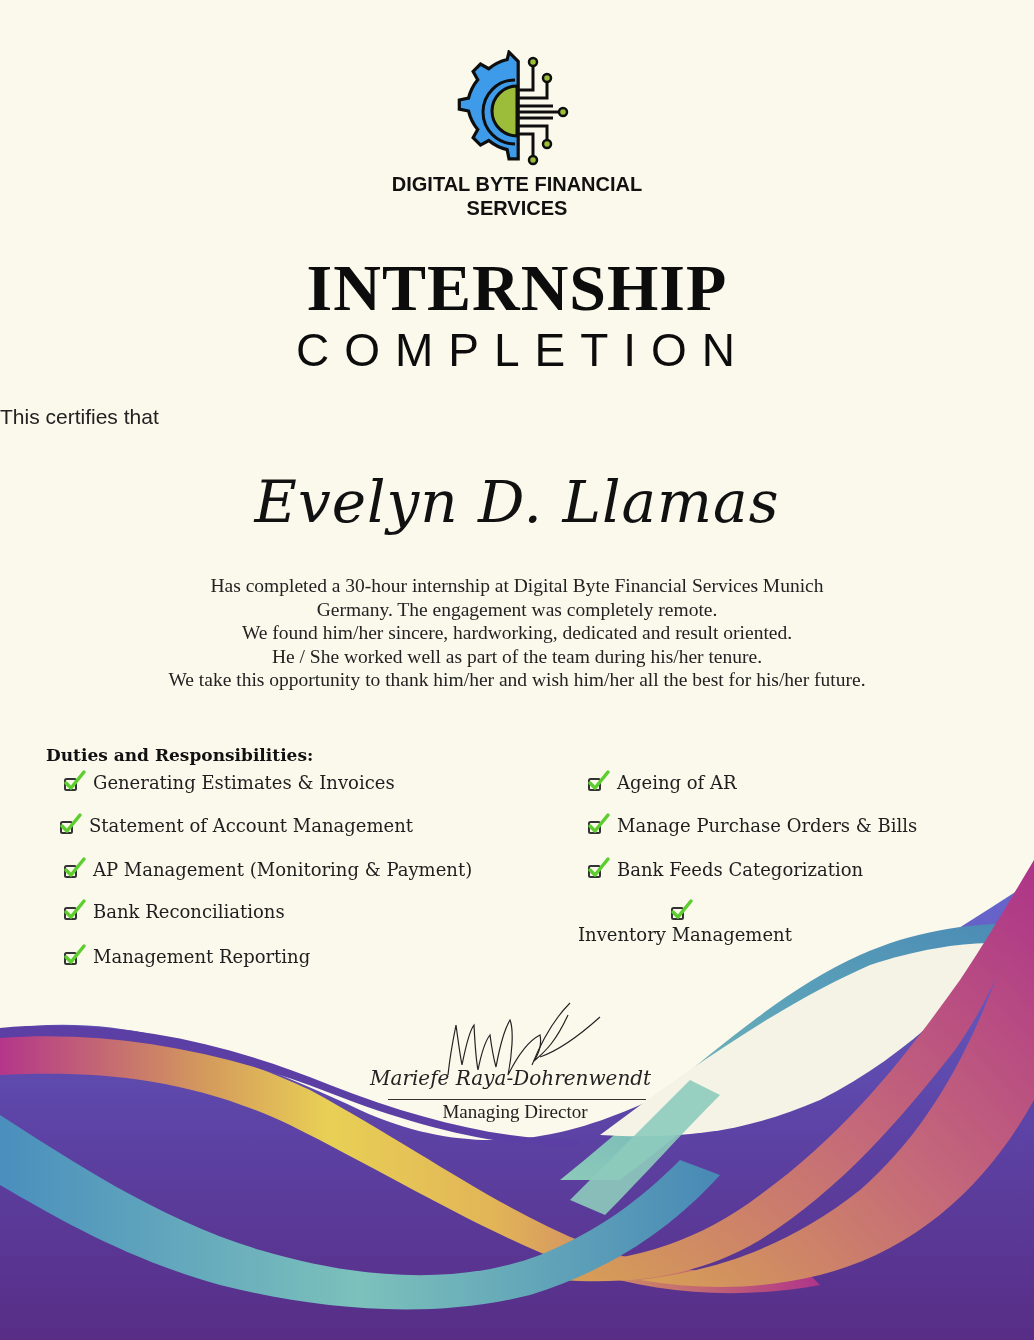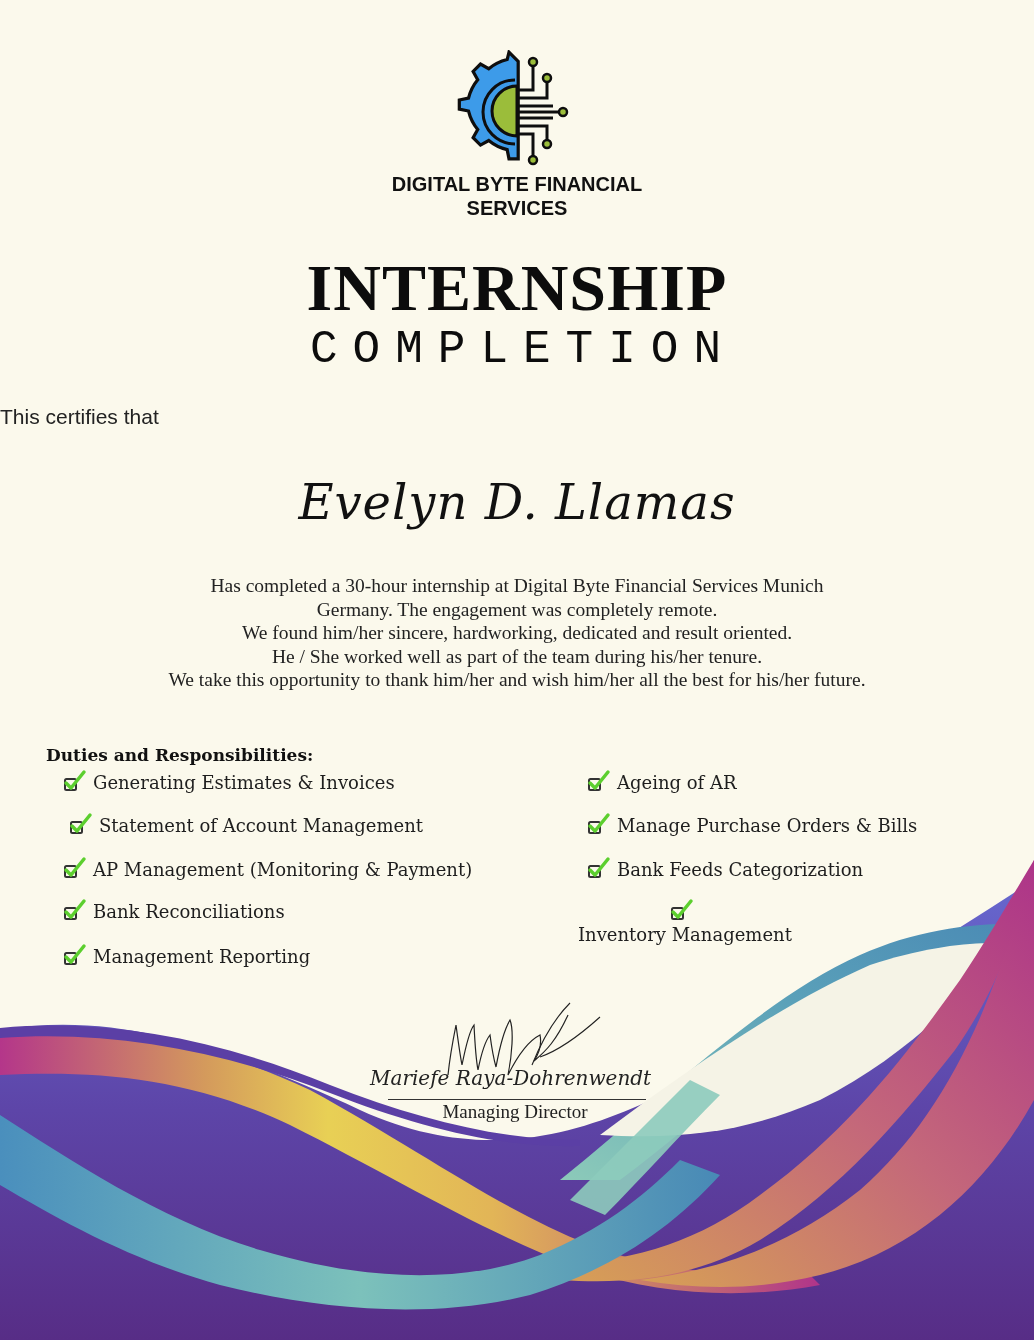--- a/index.html
+++ b/index.html
@@ -2,23 +2,23 @@
 <html><head>
 <meta charset="utf-8">
 <style>
   html, body { margin:0; padding:0; }
   body { width:1034px; height:1340px; position:relative; overflow:hidden; background:#fbf9ec; font-family:"DejaVu Serif", serif; color:#111; }
   .page { position:absolute; inset:0; }
   .waves { position:absolute; left:0; top:0; width:1034px; height:1340px; z-index:0; }
   .logo { position:absolute; left:455px; top:50px; width:124px; height:122px; z-index:2; }
   .company { position:absolute; left:0; width:1034px; top:172px; text-align:center; font-family:"Liberation Sans", sans-serif; font-weight:bold; font-size:20px; line-height:24px; color:#111; z-index:2; }
   .title1 { position:absolute; left:0; width:1034px; top:252px; text-align:center; font-family:"Liberation Serif", serif; font-weight:bold; font-size:66px; letter-spacing:1px; line-height:72px; color:#0c0c0c; z-index:2; }
-  .title2 { position:absolute; left:0; width:1034px; top:322px; text-align:center; font-family:Liberation Mono, monospace; font-size:46px; letter-spacing:15px; line-height:56px; color:#0c0c0c; padding-left:12px; box-sizing:border-box; z-index:2; }
+  .title2 { position:absolute; left:0; width:1034px; top:322px; text-align:center; font-family:Liberation Sans, sans-serif; font-size:46px; letter-spacing:15px; line-height:56px; color:#0c0c0c; padding-left:12px; box-sizing:border-box; z-index:2; }
   .certifies { position:absolute; left:0; width:1034px; top:405px; text-align:left; font-family:"Liberation Sans", sans-serif; font-size:21px; color:#222; z-index:2; }
-  .recipient { position:absolute; left:0; width:1034px; top:456px; text-align:center; font-family:"DejaVu Serif", serif; font-style:italic; font-size:48px; line-height:92px; color:#111; z-index:2; letter-spacing:1px; }
+  .recipient { position:absolute; left:0; width:1034px; top:456px; text-align:center; font-family:"DejaVu Serif", serif; font-style:italic; font-size:58px; line-height:92px; color:#111; z-index:2; letter-spacing:1px; }
   .body-text { position:absolute; left:0; width:1034px; top:574px; text-align:center; font-family:"Liberation Serif", serif; font-size:19.5px; line-height:23.5px; color:#222; z-index:2; }
   .body-text div { white-space:nowrap; }
   .duties-heading { position:absolute; left:46px; top:717px; font-family:"DejaVu Serif", serif; font-weight:bold; font-size:17px; color:#111; z-index:2;margin-top:28px; }
   .duty { position:absolute; display:flex; align-items:center; font-family:"DejaVu Serif", serif; font-size:18px; color:#1e1e1e; z-index:2; white-space:nowrap; }
   .duty .chk { width:26px; height:26px; margin-right:5px; flex:none; }
   .signature { position:absolute; left:420px; top:995px; width:200px; height:90px; z-index:3; }
   .signer { position:absolute; left:370px; top:1066px; width:290px; font-family:"DejaVu Serif", serif; font-style:italic; font-size:20px; color:#222; z-index:3; }
   .sigline { position:absolute; left:388px; top:1099px; width:258px; height:1px; background:#333; z-index:3; }
   .role { position:absolute; left:370px; top:1101px; width:290px; text-align:center; font-family:"Liberation Serif", serif; font-size:19px; color:#222; z-index:3; }
 </style>
@@ -123,21 +123,21 @@
 
   <div class="duties-heading">Duties and Responsibilities:</div>
 
   <div class="duty" style="left:62px; top:769px;">
     <svg class="chk" viewBox="0 0 26 26">
         <rect x="3" y="10" width="11" height="11" rx="1.5" fill="none" stroke="#333" stroke-width="2"></rect>
         <path d="M4 14 L9 19 L22 3" fill="none" stroke="#5ccf2e" stroke-width="3.5" stroke-linecap="round" stroke-linejoin="round"></path>
       </svg>
     <span>Generating Estimates &amp; Invoices</span>
   </div>
-  <div class="duty" style="left:68px; top:812px;">
+  <div class="duty" style="left:58px; top:812px;">
     <svg class="chk" viewBox="0 0 26 26">
         <rect x="3" y="10" width="11" height="11" rx="1.5" fill="none" stroke="#333" stroke-width="2"></rect>
         <path d="M4 14 L9 19 L22 3" fill="none" stroke="#5ccf2e" stroke-width="3.5" stroke-linecap="round" stroke-linejoin="round"></path>
       </svg>
     <span>Statement of Account Management</span>
   </div>
   <div class="duty" style="left:62px; top:856px;">
     <svg class="chk" viewBox="0 0 26 26">
         <rect x="3" y="10" width="11" height="11" rx="1.5" fill="none" stroke="#333" stroke-width="2"></rect>
         <path d="M4 14 L9 19 L22 3" fill="none" stroke="#5ccf2e" stroke-width="3.5" stroke-linecap="round" stroke-linejoin="round"></path>

